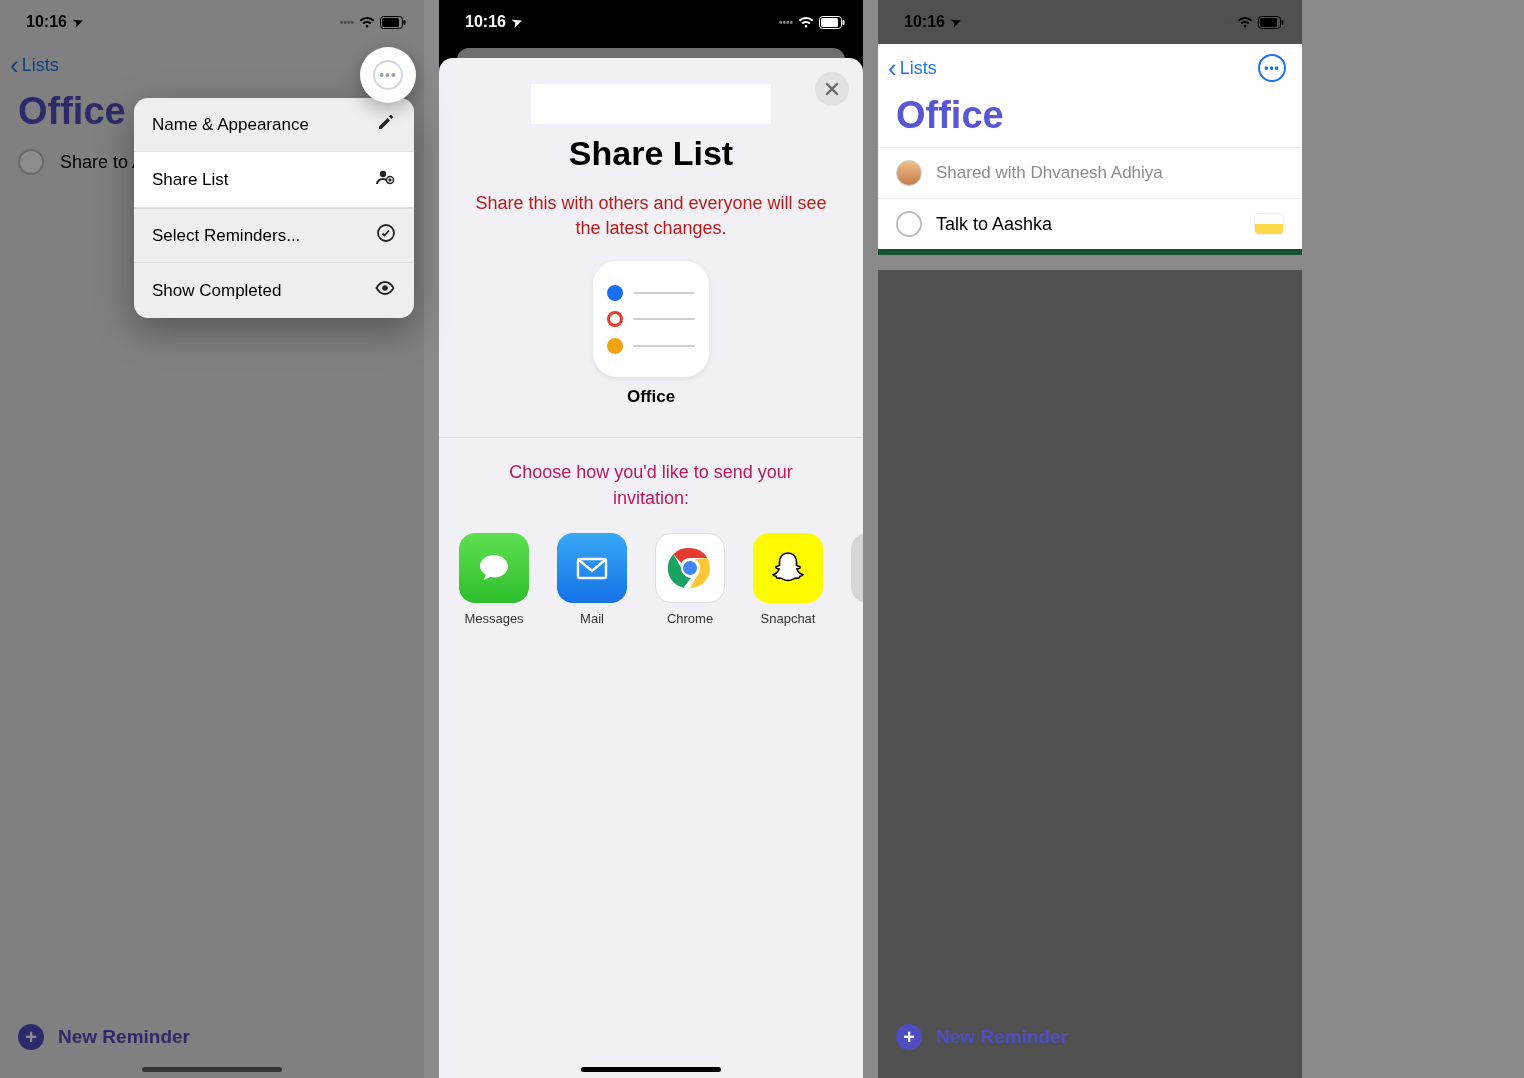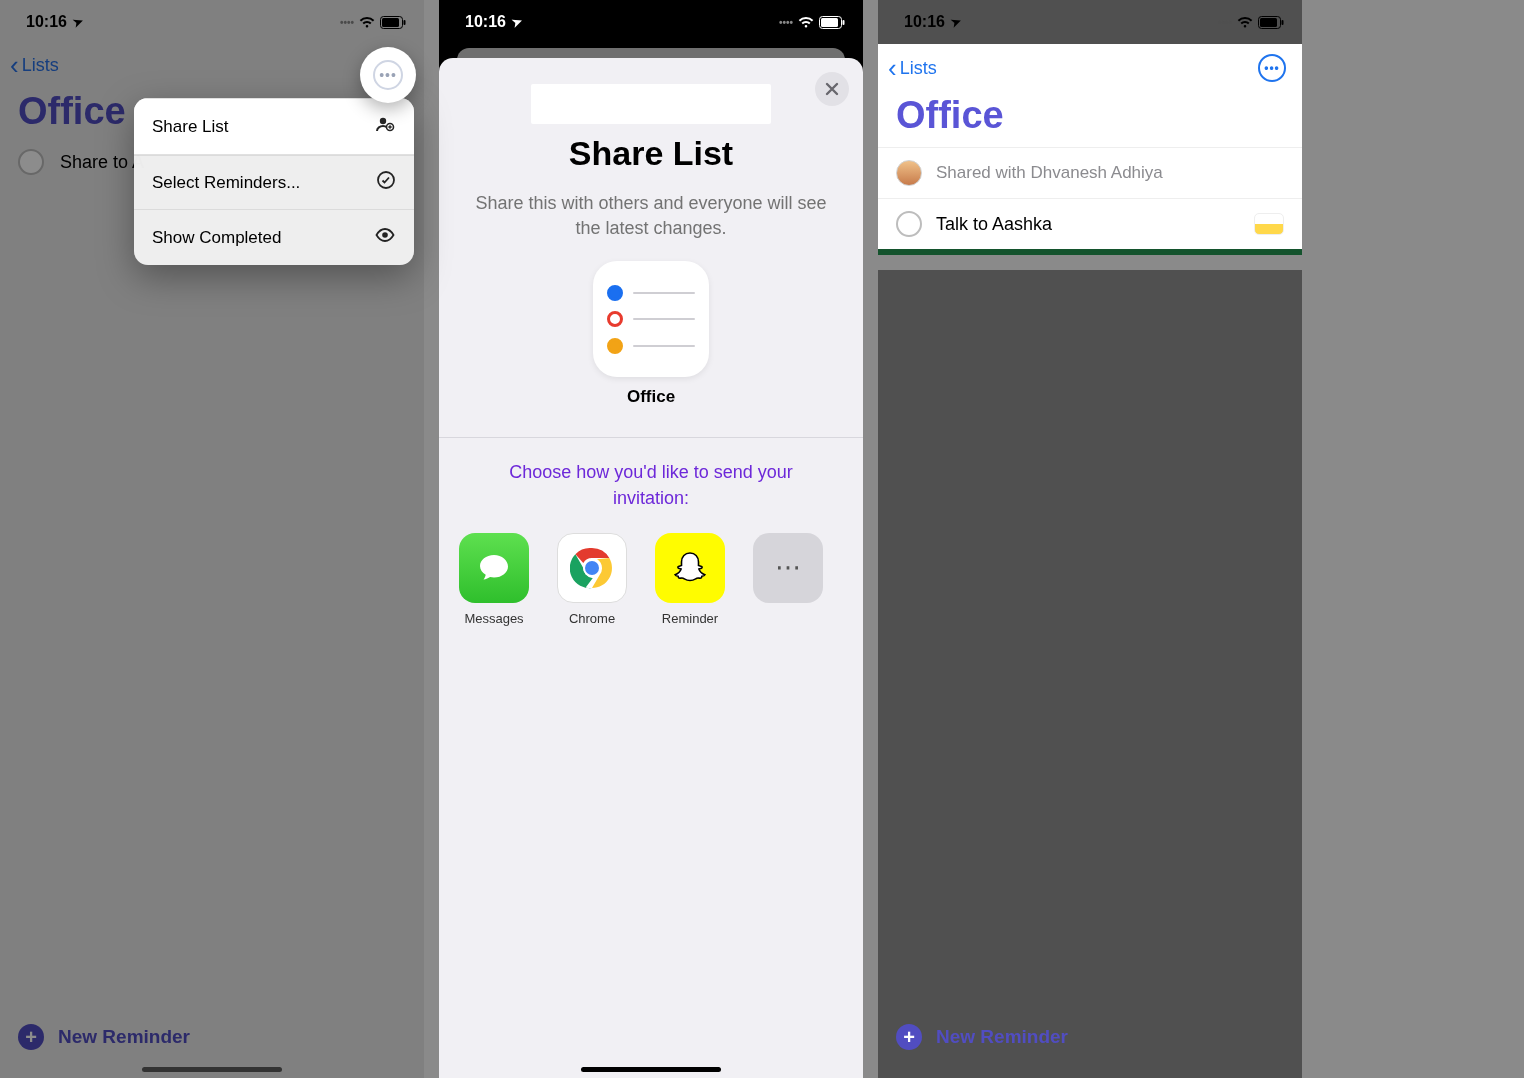--- a/index.html
+++ b/index.html
@@ -91,31 +91,31 @@
     display:flex; flex-direction:column;
   }
   .close-x {
     position:absolute; right:14px; top:14px; width:34px; height:34px;
     border-radius:50%; background:#e2e1e6; color:#6b6a70;
     display:flex; align-items:center;justify-content:center; font-size:18px; font-weight:700;
   }
   .sheet-head { text-align:center; padding-top:26px }
   .sheet-title-placeholder { width:240px; height:40px; background:#fff; margin:0 auto 10px; border-radius:2px }
   .sheet-title { font-size:34px; font-weight:700; margin-top:0 }
-  .sheet-sub { font-size:18px; color:#737373; padding:18px 28px 8px; line-height:1.4 }
+  .sheet-sub { font-size:18px; color:#b91c1c; padding:18px 28px 8px; line-height:1.4 }
   .thumb-card { width:116px; height:116px; background:#fff; border-radius:24px; margin:12px auto 10px; box-shadow:0 2px 6px rgba(0,0,0,0.08); padding:18px 14px; display:flex; flex-direction:column; justify-content:space-around; }
   .thumb-row { display:flex; align-items:center; gap:10px }
   .thumb-dot { width:16px;height:16px;border-radius:50%;border:3px solid }
   .thumb-dot.blue{ border-color:#1a6ff0; background:#1a6ff0 }
   .thumb-dot.red{ border-color:#e83b2e }
   .thumb-dot.orange{ border-color:#f2a316; background:#f2a316 }
   .thumb-line { flex:1; height:2px; background:#cfceD3; border-radius:2px }
   .thumb-label { text-align:center; font-size:17px; font-weight:600; margin-bottom:18px }
   .sheet-divider { height:1px; background:#d8d7dd; margin:12px 0 0 }
-  .invite-sub { font-size:18px; text-align:center; padding:22px 40px 18px; color:#6d28d9; line-height:1.4 }
+  .invite-sub { font-size:18px; text-align:center; padding:22px 40px 18px; color:#be185d; line-height:1.4 }
   .apps-row { display:flex; gap:24px; overflow:hidden; padding-left:18px; margin-top:4px }
   .app-item { display:flex; flex-direction:column; align-items:center; gap:8px; width:74px; flex-shrink:0 }
   .app-icon { width:70px; height:70px; border-radius:16px; display:flex;align-items:center;justify-content:center; font-size:34px; color:#fff }
   .app-label { font-size:13px; color:#333 }
   .icon-messages { background:linear-gradient(#5ee04f,#2fbf2c) }
   .icon-mail { background:linear-gradient(#39a8f5,#1472e6) }
   .icon-chrome { background:#fff; border:1px solid #ddd }
   .icon-snap { background:#fffc00 }
   .icon-more { background:#d6d5da; color:#555 }
   .chrome-svg { width:44px; height:44px }
@@ -180,20 +180,28 @@
     </div>
   </div>
 
   <div class="dim-overlay"></div>
 
   <div class="more-btn-halo">
     <div class="inner">•••</div>
   </div>
 
   <div class="popover">
+    <div class="pop-row">
+      <span>Name &amp; Appearance</span>
+      <span class="pop-icon">
+        <svg width="20" height="20" viewBox="0 0 20 20">
+            <path d="M3 14.5V17h2.5L14 8.5 11.5 6 3 14.5zM16.7 5.8a1 1 0 000-1.4l-1.1-1.1a1 1 0 00-1.4 0L13 4.5 15.5 7l1.2-1.2z" fill="currentColor"></path>
+          </svg>
+      </span>
+    </div>
     <div class="pop-row highlight">
       <span>Share List</span>
       <span class="pop-icon">
         <svg width="22" height="22" viewBox="0 0 22 22">
             <circle cx="9" cy="8" r="3.2" fill="currentColor"></circle>
             <path d="M3 18c0-3 3-5 6-5s6 2 6 5" stroke="currentColor" stroke-width="2" fill="none"></path>
             <circle cx="16" cy="14" r="3.5" fill="#fff" stroke="currentColor" stroke-width="1.6"></circle>
             <path d="M16 12.3v3.4M14.3 14h3.4" stroke="currentColor" stroke-width="1.4"></path>
           </svg>
       </span>
@@ -272,39 +280,48 @@
     <div class="apps-row">
       <div class="app-item">
         <div class="app-icon icon-messages">
           <svg width="42" height="42" viewBox="0 0 42 42">
               <path d="M21 8c-8 0-14 5-14 11 0 3.6 2.2 6.8 5.7 8.8-.3 1.7-1.1 3.4-2.2 4.7 2.6-.3 4.9-1.3 6.6-2.5 1.3.3 2.6.5 3.9.5 8 0 14-5 14-11S29 8 21 8z" fill="#fff"></path>
             </svg>
         </div>
         <span class="app-label">Messages</span>
       </div>
       <div class="app-item">
+        <div class="app-icon icon-mail">
+          <svg width="42" height="42" viewBox="0 0 42 42">
+              <rect x="7" y="12" width="28" height="19" rx="2" fill="none" stroke="#fff" stroke-width="2.4"></rect>
+              <path d="M8 13l13 11 13-11" stroke="#fff" stroke-width="2.4" fill="none"></path>
+            </svg>
+        </div>
+        <span class="app-label">Mail</span>
+      </div>
+      <div class="app-item">
         <div class="app-icon icon-chrome">
           <svg class="chrome-svg" viewBox="0 0 44 44">
             <circle cx="22" cy="22" r="20" fill="#fff"></circle>
             <path d="M22 2a20 20 0 0117.3 10H22a10 10 0 00-8.7 5L5.4 8.2A20 20 0 0122 2z" fill="#e33b2e"></path>
             <path d="M39.3 12A20 20 0 0122 42l7.6-13.1A10 10 0 0032 22c0-3.7-2-7-5-8.7L39.3 12z" fill="#fcc934"></path>
             <path d="M22 42A20 20 0 015.4 8.2l7.9 13.7A10 10 0 0022 32l.8-.03L15.3 42H22z" fill="#1aa260"></path>
             <circle cx="22" cy="22" r="9" fill="#fff"></circle>
             <circle cx="22" cy="22" r="7" fill="#4285f4"></circle>
           </svg>
         </div>
         <span class="app-label">Chrome</span>
       </div>
       <div class="app-item">
         <div class="app-icon icon-snap">
           <svg width="44" height="44" viewBox="0 0 44 44">
               <path d="M22 7c-5 0-8.5 3.5-8.5 9v3.5l-3 1c-.8.3-.8 1.4 0 1.7l2.6.9c-1 3-4 5-6 5.6.4 1 1.6 1.4 3 1.6.2.7.4 1.6 1 1.8 1.2.4 2.5-.4 4 .1 1.4.5 3 2.3 6.9 2.3s5.5-1.8 6.9-2.3c1.5-.5 2.8.3 4-.1.6-.2.8-1.1 1-1.8 1.4-.2 2.6-.6 3-1.6-2-.6-5-2.6-6-5.6l2.6-.9c.8-.3.8-1.4 0-1.7l-3-1V16c0-5.5-3.5-9-8.5-9z" fill="#fff" stroke="#000" stroke-width="1.6"></path>
             </svg>
         </div>
-        <span class="app-label">Reminder</span>
+        <span class="app-label">Snapchat</span>
       </div>
       <div class="app-item">
         <div class="app-icon icon-more" style="font-size:26px">⋯</div>
 
       </div>
     </div>
   </div>
   <div class="home-indicator"></div>
 </div>
 

